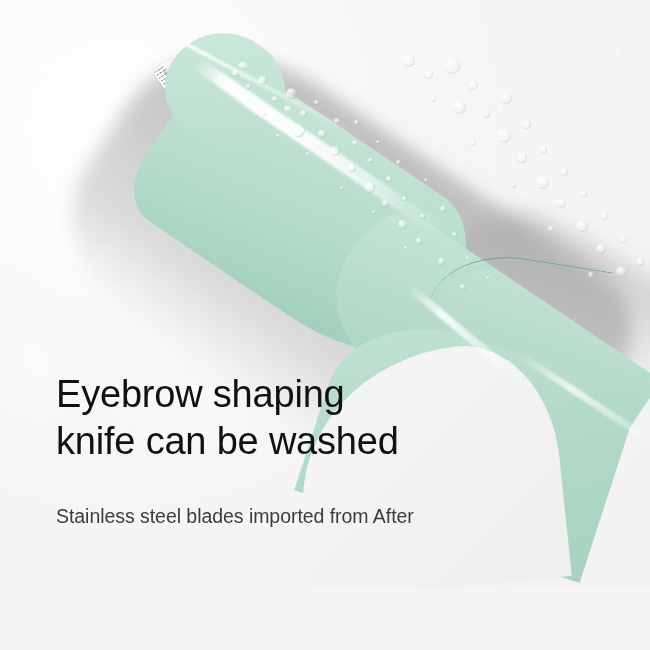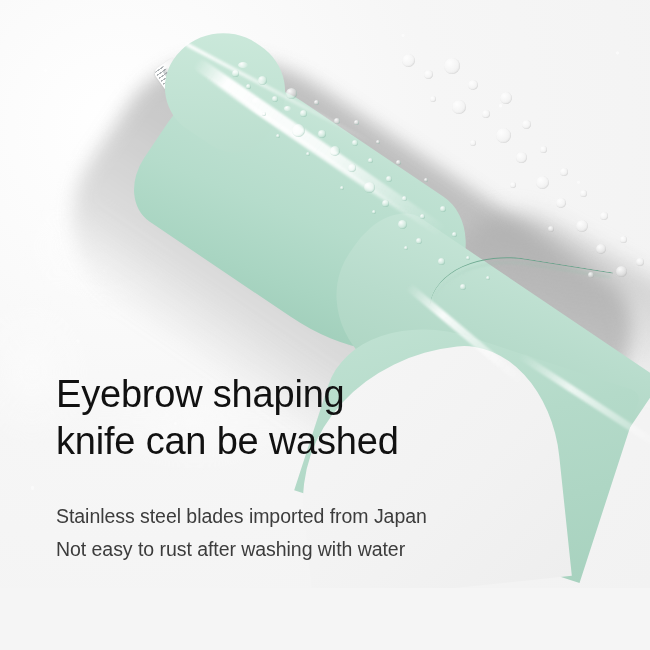--- a/index.html
+++ b/index.html
@@ -445,17 +445,16 @@
       <div class="drop grey" style="left:510px;top:182px;width:6px;height:6px;"></div>
       <div class="drop grey" style="left:548px;top:226px;width:6px;height:6px;"></div>
       <div class="drop grey" style="left:588px;top:272px;width:6px;height:6px;"></div>
     </div>
   </div>
 
   <div class="headline">Eyebrow shaping
 knife can be washed</div>
 
   <div class="bullets">
-    <div class="bullet">Stainless steel blades imported from Japan</div>
-    <div class="bullet">Not easy to rust after washing with water</div>
+    <div class="bullet">Stainless steel blades imported from After</div>
   </div>
 
 </div>
 
 </body></html>

